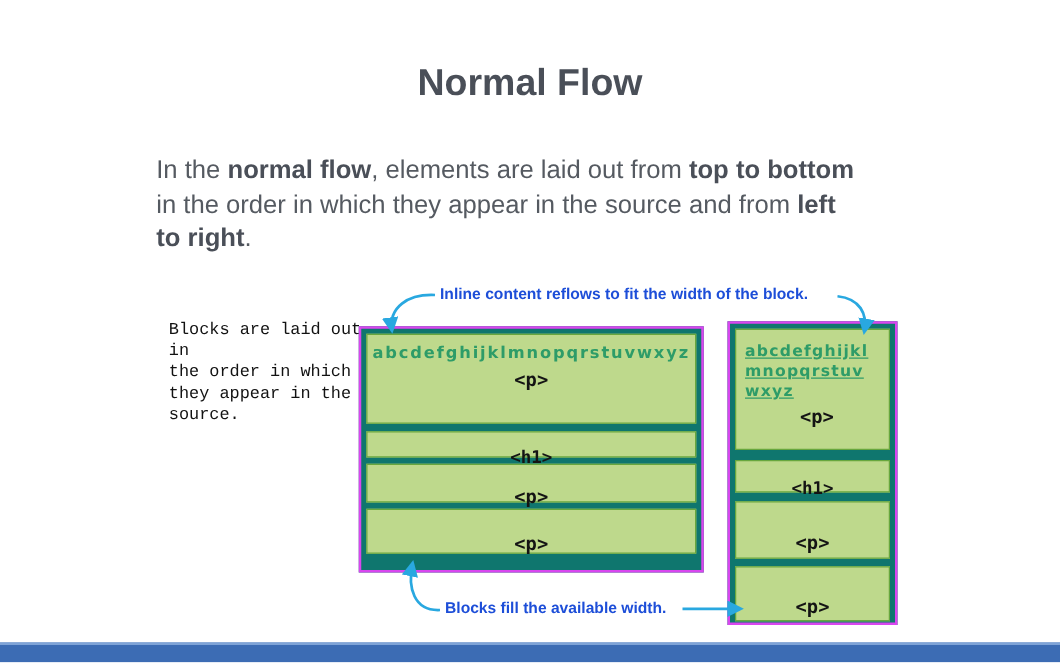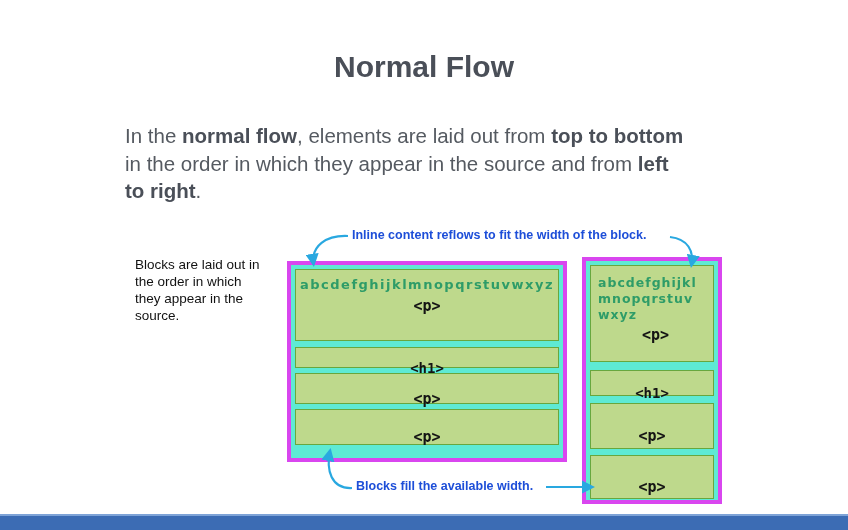--- a/index.html
+++ b/index.html
@@ -9,28 +9,28 @@
   .title{position:absolute;left:0;right:0;top:50px;text-align:center;
          font-size:30px;font-weight:bold;color:#4a4f58;}
 
   .para{position:absolute;left:125px;top:122px;font-size:20.5px;line-height:27.5px;
         color:#555a61;}
   .para div{white-space:nowrap;}
   .para span.b{font-weight:bold;color:#4a4f58;}
 
   .caption{position:absolute;left:135px;width:165px;font-size:13.5px;line-height:17px;
            color:#121212;white-space:pre-line;}
-  .caption.c1{top:256px;}
+  .caption.c1{top:256px;font-family:Liberation Mono, monospace;}
   .caption.c2{top:336px;}
 
   .ann{position:absolute;font-size:12.5px;font-weight:bold;color:#1d4ed8;white-space:nowrap;}
   .ann.top{left:352px;top:228px;}
   .ann.bottom{left:356px;top:479px;}
 
-  .outer-box{position:absolute;background:#5eead4;border:4px solid #d946ef;}
+  .outer-box{position:absolute;background:#0f766e;border:2px solid #d946ef;}
   .box-left{left:287px;top:261px;width:272px;height:193px;}
   .box-right{left:582px;top:257px;width:132px;height:239px;}
 
   .gb{position:absolute;left:4px;background:#bed98c;border:1.5px solid #68a73e;
       box-sizing:border-box;display:flex;align-items:center;justify-content:center;}
   .box-left  .gb{width:264px;}
   .box-right .gb{width:124px;}
 
   .lb1{top:4px;height:72px;flex-direction:column;justify-content:flex-start;padding-top:7px;}
   .lb2{top:82px;height:21px;}
@@ -38,21 +38,21 @@
   .lb4{top:144px;height:36px;}
 
   .rb1{top:4px;height:97px;flex-direction:column;justify-content:flex-start;
        align-items:flex-start;padding:9px 0 0 7px;}
   .rb2{top:109px;height:26px;}
   .rb3{top:142px;height:46px;}
   .rb4{top:194px;height:44px;}
 
   .alpha{font-family:"DejaVu Sans",sans-serif;font-weight:bold;color:#2e9c68;}
   .alpha.one-line{font-size:13px;letter-spacing:1.5px;white-space:nowrap;}
-  .alpha.multi{font-size:12.5px;letter-spacing:1px;line-height:16px;white-space:pre-line;}
+  .alpha.multi{font-size:12.5px;letter-spacing:1px;line-height:16px;white-space:pre-line;text-decoration:underline;}
 
   .code{font-family:"DejaVu Sans Mono",monospace;font-weight:bold;font-size:15px;color:#141414;margin-top:20px;}
   .lb1 .code{margin-top:5px;}
   .rb1 .code{margin-top:3px;align-self:center;}
   .lb2 .code,.rb2 .code{font-size:14px;}
 
   .arrows{position:absolute;left:0;top:0;width:848px;height:530px;pointer-events:none;}
 
   .footer{position:absolute;left:0;bottom:0;width:848px;height:16px;box-sizing:border-box;
           background:#3c6cb4;border-top:2px solid #7ea3d7;}

